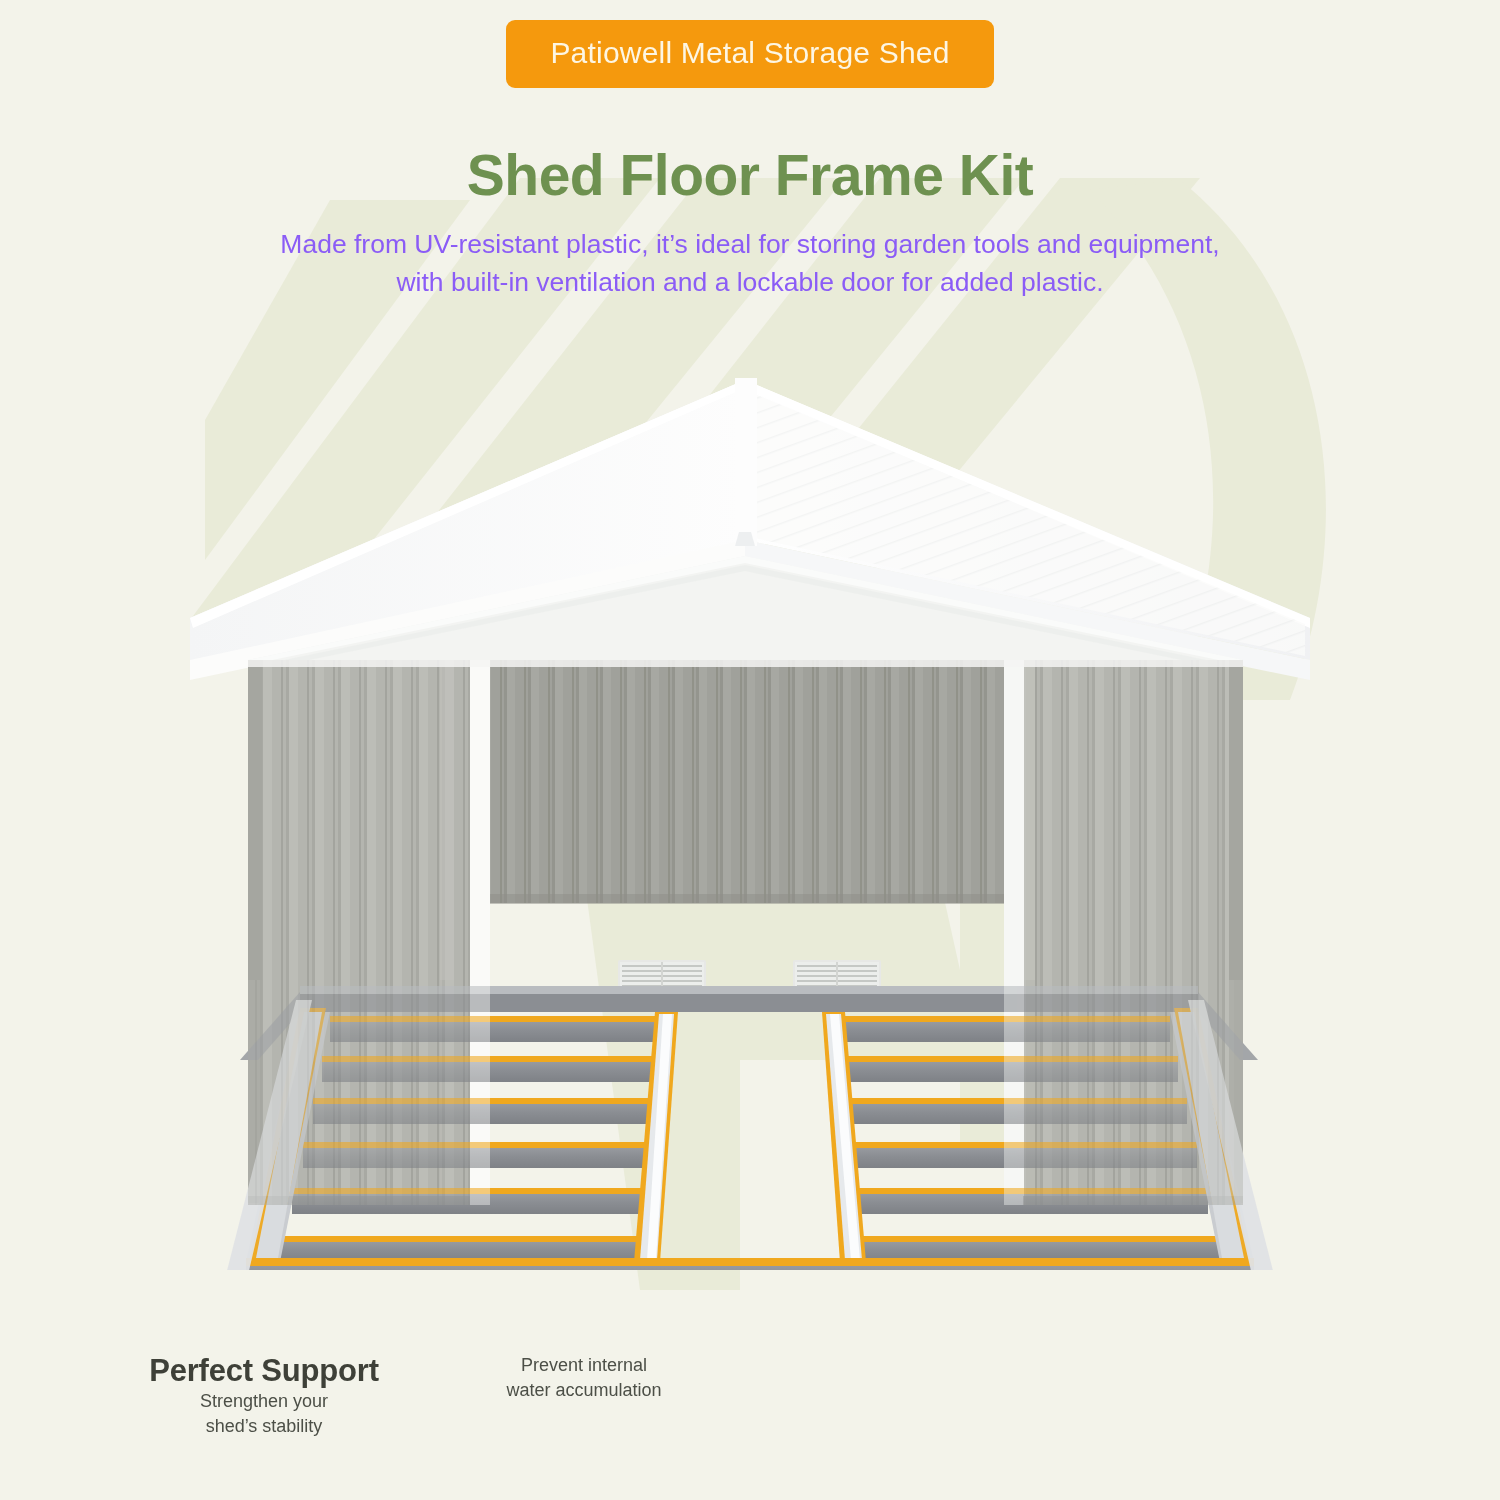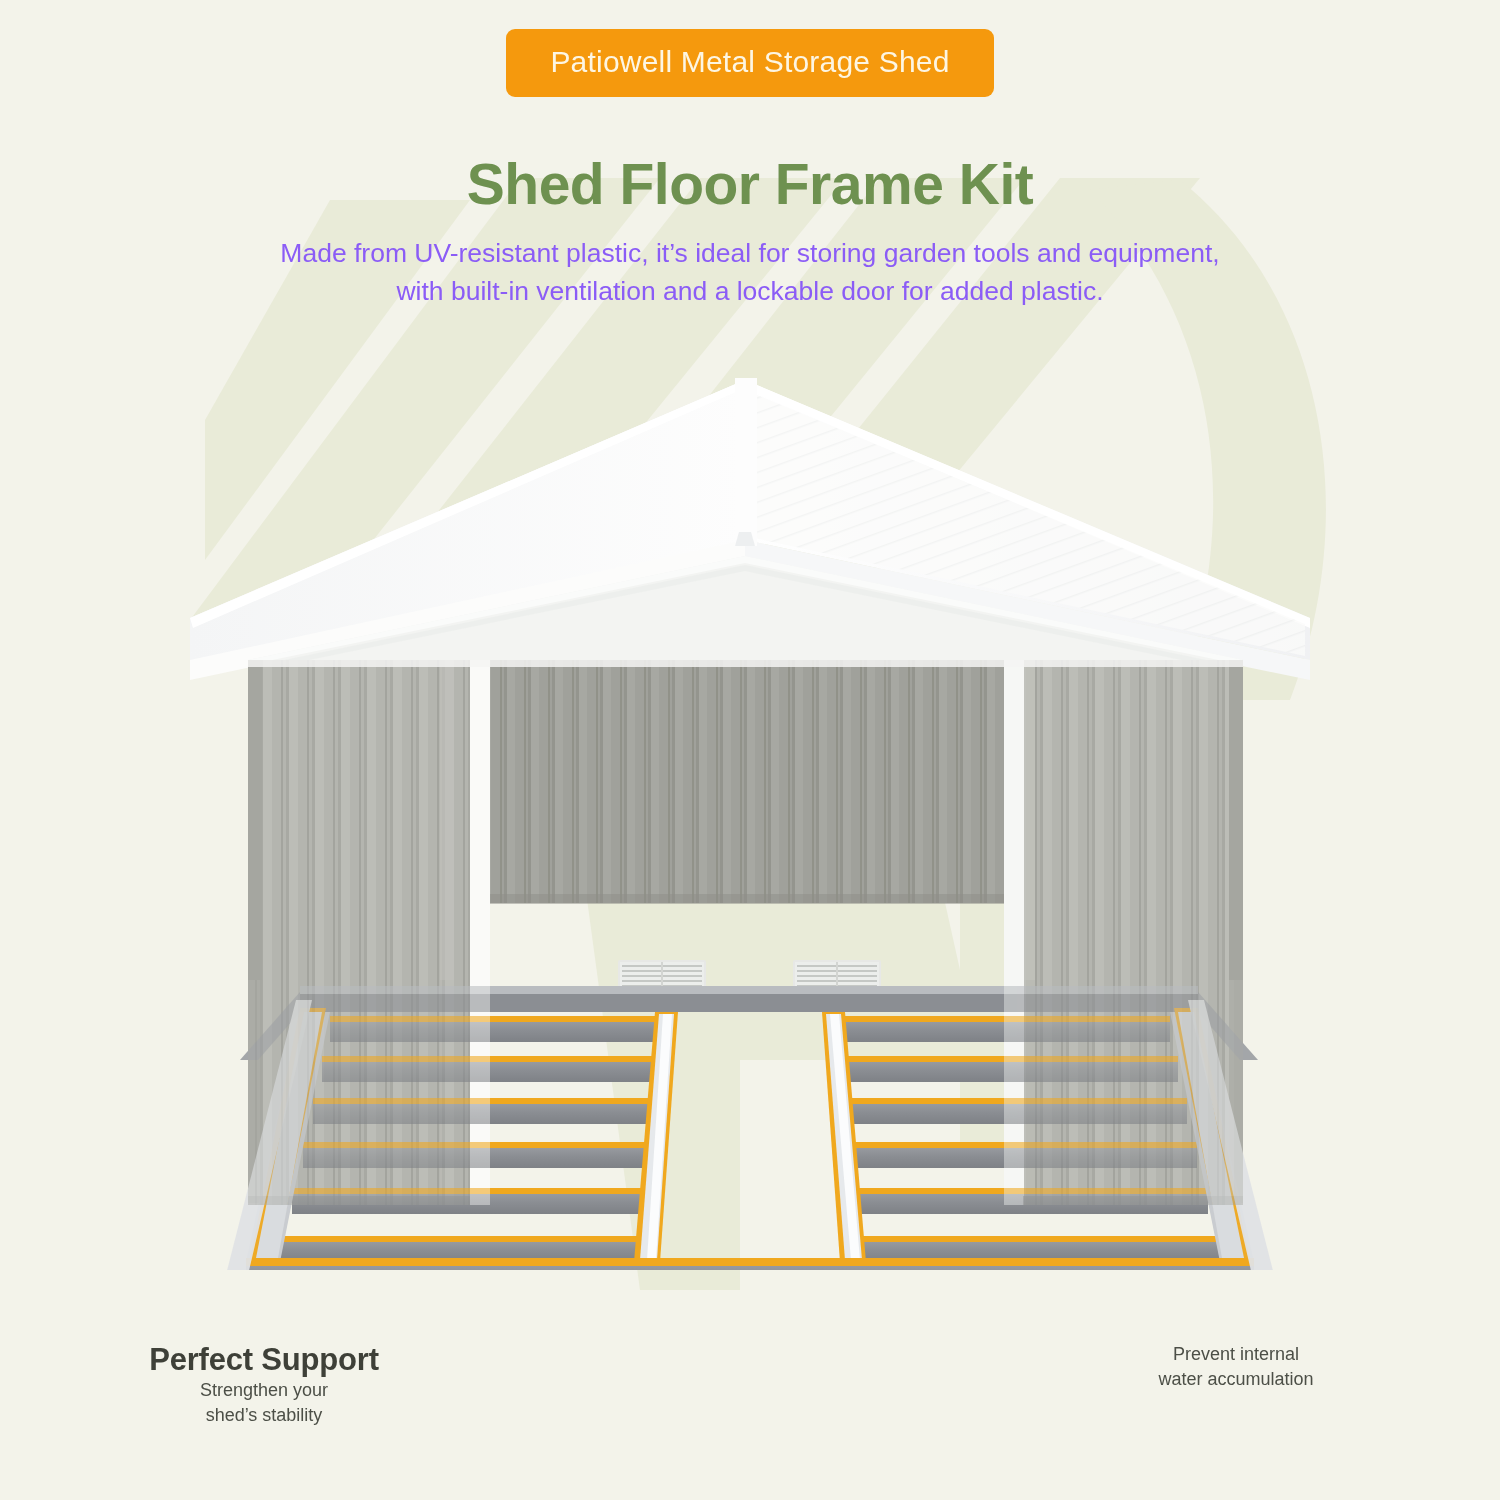--- a/index.html
+++ b/index.html
@@ -22,21 +22,21 @@
     inset: 0;
     overflow: hidden;
     pointer-events: none;
   }
 
   
   #header {
     position: absolute;
     top: 0; left: 0; right: 0;
     text-align: center;
-    padding-top: 29px;
+    padding-top: 20px;
   }
   #brand-badge {
     display: inline-block;
     background: #f5990d;
     color: #fdf6e3;
     font-size: 30px;
     font-weight: 500;
     letter-spacing: .2px;
     padding: 16px 44px 18px;
     border-radius: 9px;
@@ -62,24 +62,24 @@
     top: 360px;
     left: 0;
     width: 1500px;
     height: 910px;
   }
   #product svg { display: block; width: 100%; height: 100%; }
 
   
   #features {
     position: absolute;
-    bottom: 72px;
+    bottom: 61px;
     left: 0; right: 0;
     display: flex;
-    justify-content: space-between;
+    justify-content: flex-start;
     padding: 0 104px;
   }
   .feature { width: 320px; text-align: center; }
   .feature-title {
     color: #3e4038;
     font-size: 31px;
     font-weight: bold;
     letter-spacing: -.2px;
   }
   .feature-desc {

